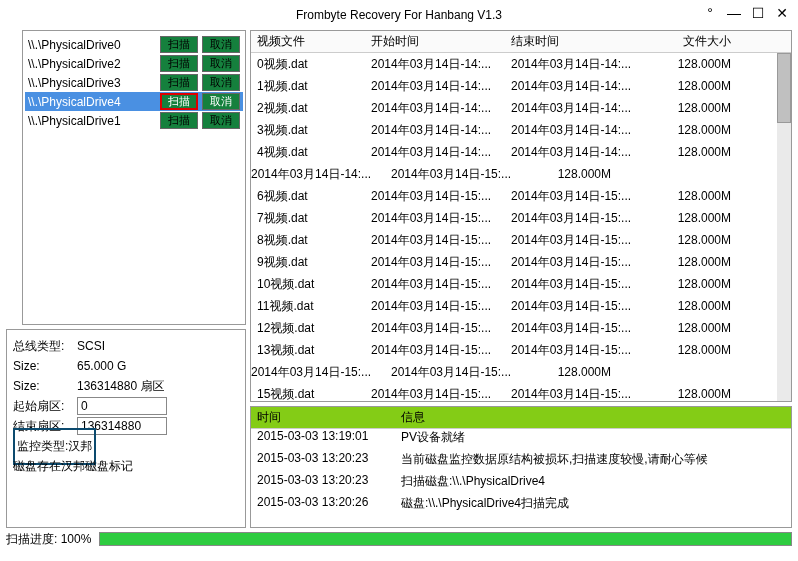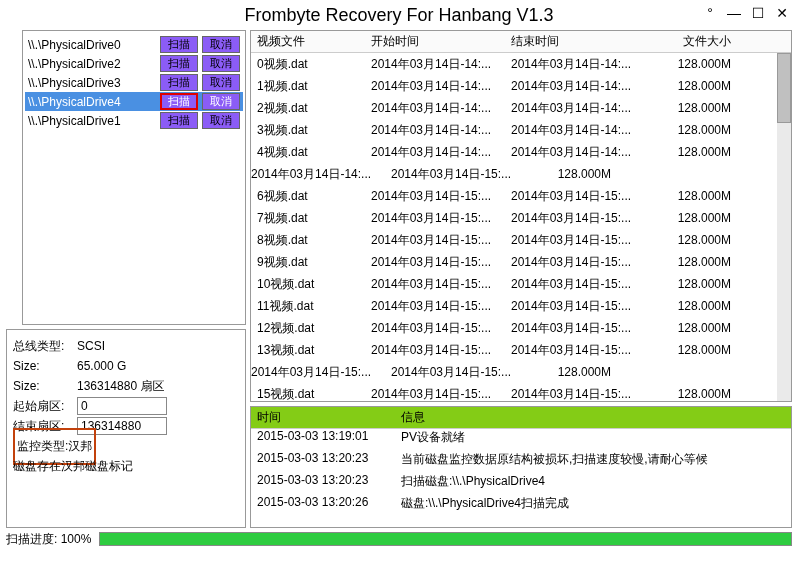--- a/index.html
+++ b/index.html
@@ -1,36 +1,36 @@
 <!DOCTYPE html>
 <html><head>
 <meta charset="utf-8">
 <style>
 * { box-sizing: border-box; margin: 0; padding: 0; }
 body { font-family: "Microsoft YaHei", SimSun, Arial, sans-serif; font-size: 12px; background: #fff; width: 798px; height: 561px; overflow: hidden; }
 .titlebar { height: 30px; display: flex; align-items: center; justify-content: center; position: relative; }
-.titlebar .title { font-size: 18px; }
+.titlebar .title { font-size: 12px; }
 .titlebar .controls { position: absolute; right: 6px; top: 4px; display: flex; gap: 4px; align-items: center; }
 .titlebar .ctrl { width: 20px; height: 18px; display: flex; align-items: center; justify-content: center; font-size: 14px; cursor: default; }
 .main { display: flex; height: 498px; padding: 0 6px; gap: 4px; }
 .left-col { width: 240px; display: flex; flex-direction: column; gap: 4px; }
 .right-col { flex: 1; display: flex; flex-direction: column; gap: 4px; }
 .panel { border: 1px solid #999; background: #fff; }
 .drives-panel { height: 295px; overflow: hidden; padding: 4px 2px; margin-left: 16px; }
 .drive-row { display: flex; align-items: center; height: 19px; padding: 0 3px; gap: 4px; }
 .drive-row.selected { background: #4a90e2; color: #fff; }
 .drive-name { flex: 1; font-size: 12px; white-space: nowrap; overflow: hidden; }
-.btn-sm { width: 38px; height: 17px; font-size: 11px; border: 1px solid #666; background: #8b5cf6; cursor: default; display: flex; align-items: center; justify-content: center; }
+.btn-sm { width: 38px; height: 17px; font-size: 11px; border: 1px solid #666; background: #15803d; cursor: default; display: flex; align-items: center; justify-content: center; }
 .btn-sm.red { border: 2px solid #d00; }
 .info-panel { flex: 1; padding: 6px 6px; }
 .info-row { display: flex; align-items: center; height: 20px; gap: 4px; }
 .info-label { width: 60px; }
 .info-value { flex: 1; }
 .info-input { width: 90px; height: 18px; border: 1px solid #888; padding: 0 3px; font-size: 12px; }
-.redbox { border: 2px solid #c2410c; display: inline-block; padding: 8px 2px; }
+.redbox { border: 2px solid #0c4a6e; display: inline-block; padding: 8px 2px; }
 .files-panel { flex: 1; overflow: hidden; display: flex; flex-direction: column; }
 .files-header { display: flex; border-bottom: 1px solid #ccc; background: #fafafa; height: 22px; align-items: center; }
 .col-file { width: 120px; padding-left: 6px; }
 .col-start { width: 140px; }
 .col-end { width: 140px; }
 .col-size { width: 80px; text-align: right; }
 .col-scroll { width: 14px; }
 .files-body { flex: 1; overflow-y: hidden; position: relative; }
 .file-row { display: flex; height: 22px; align-items: center; }
 .scrollbar { position: absolute; right: 0; top: 0; width: 14px; height: 100%; background: #eaeaea; }

